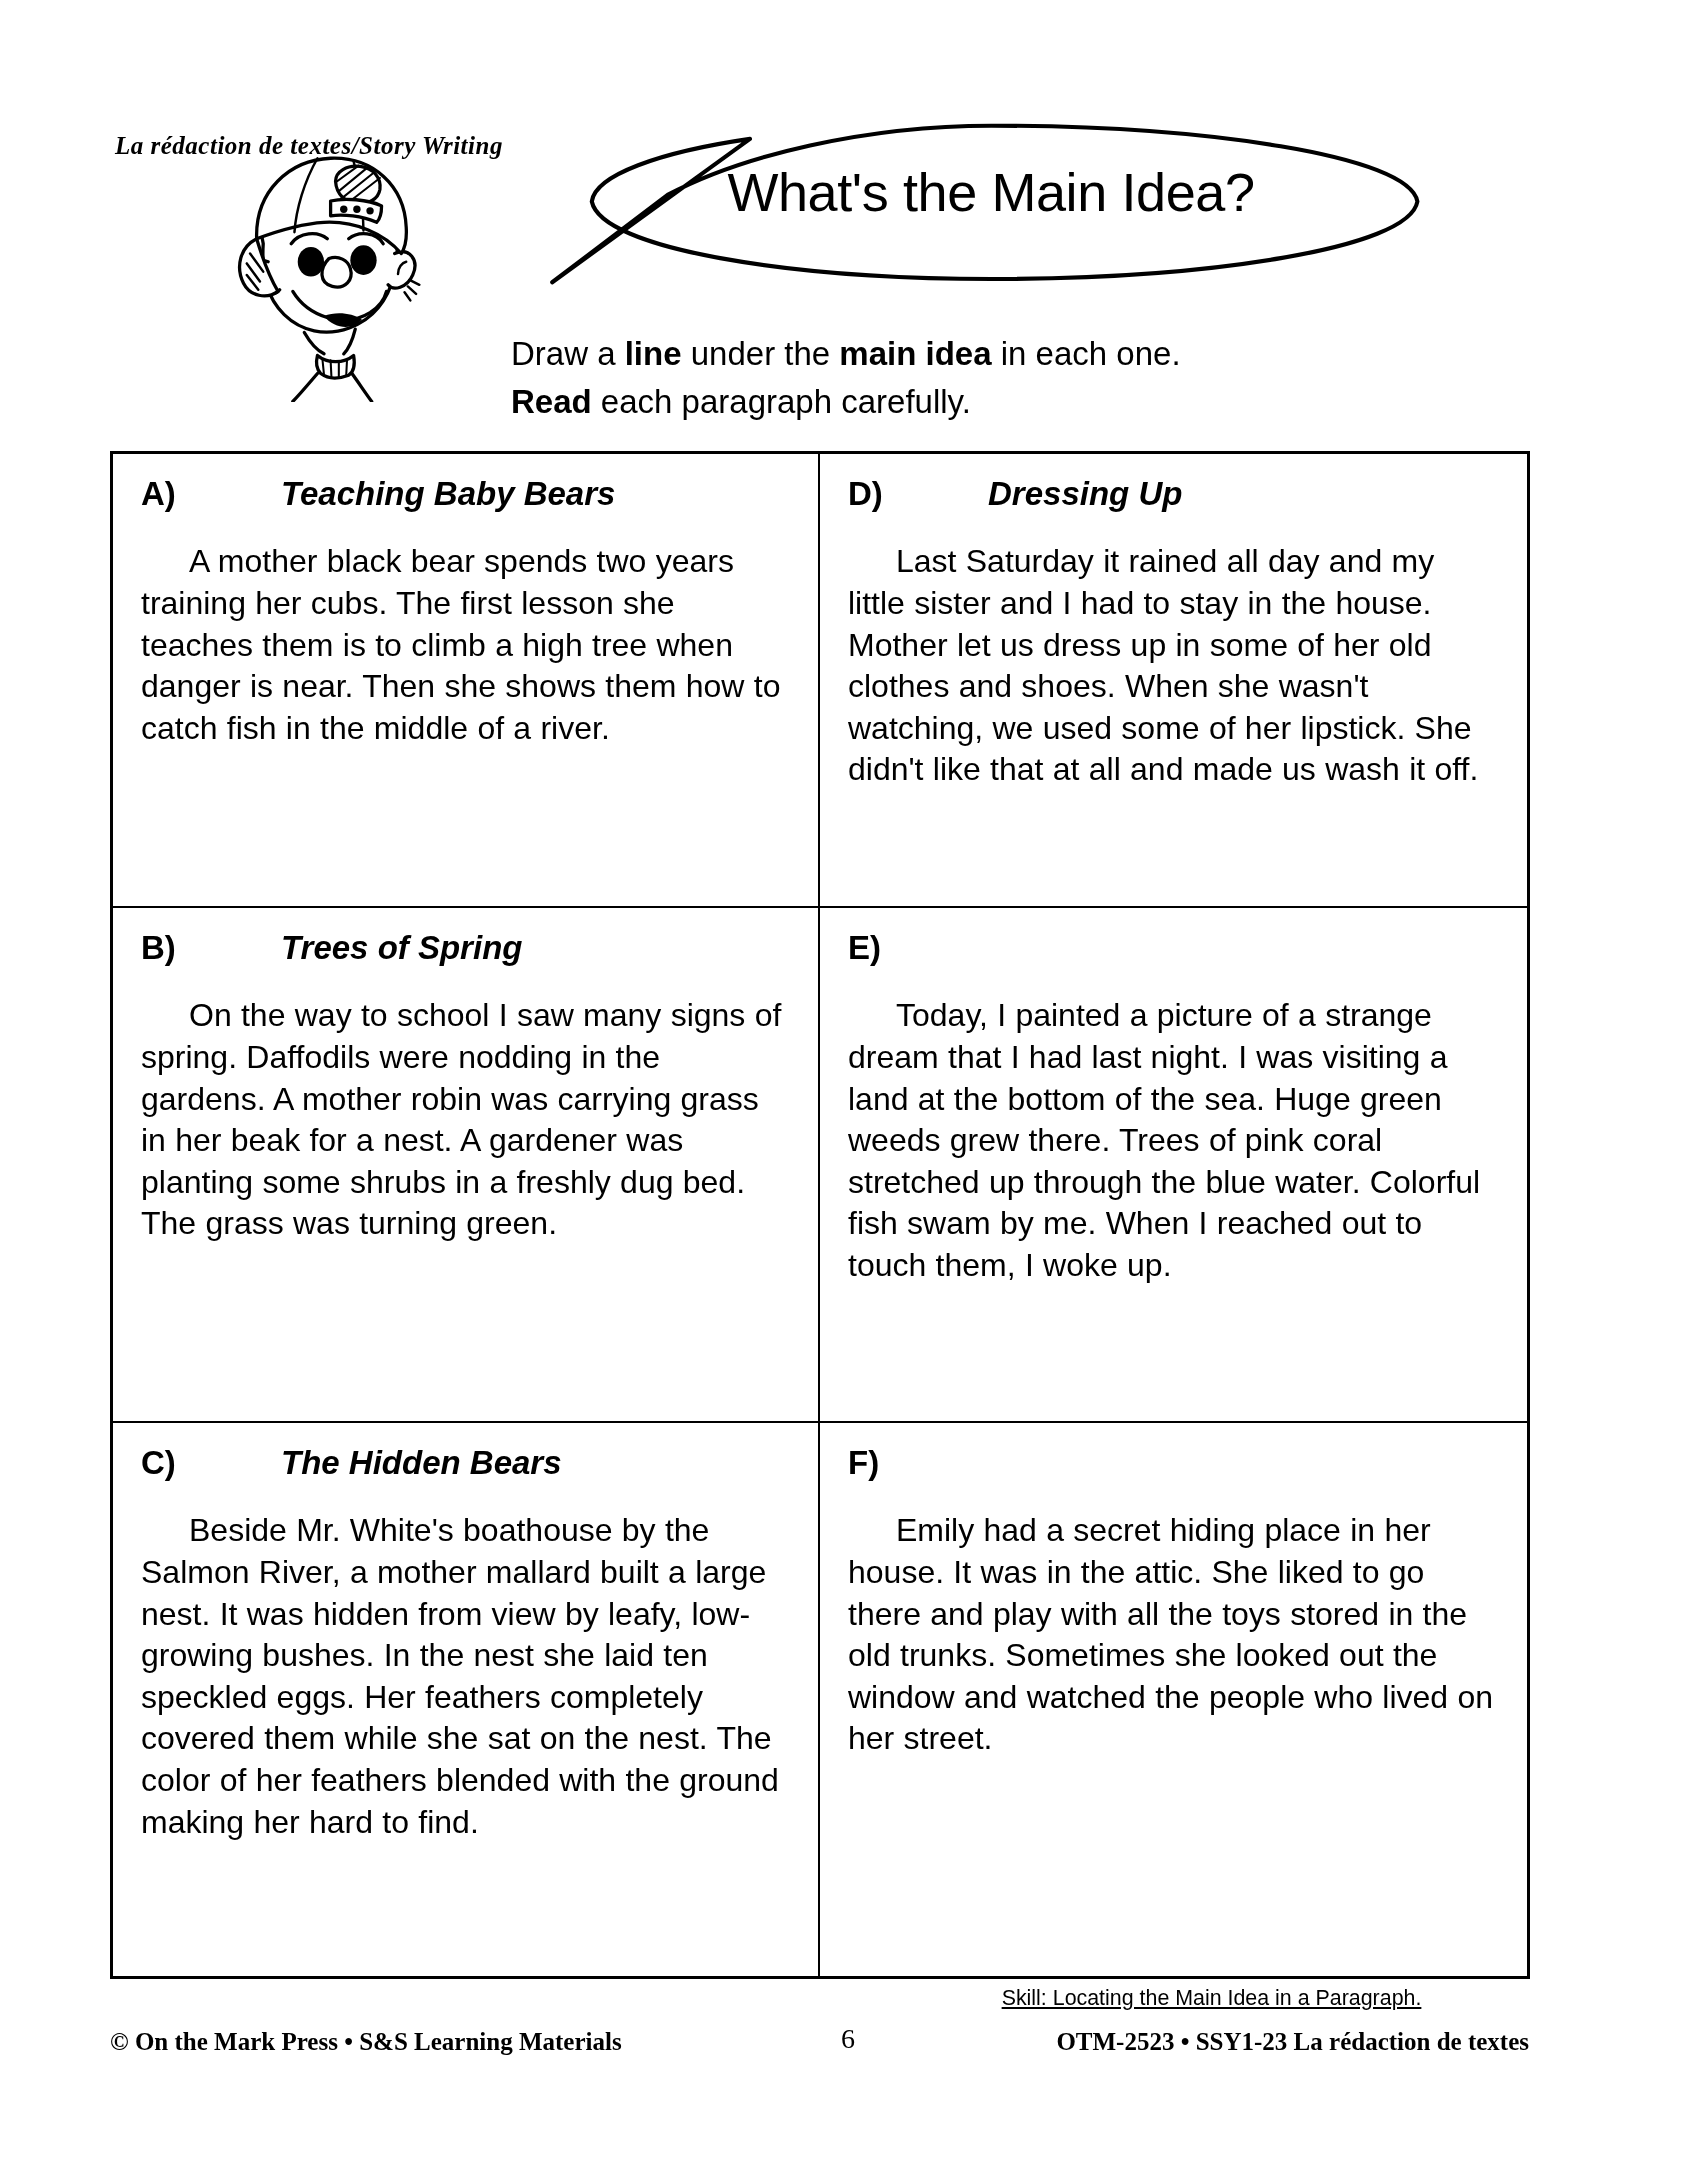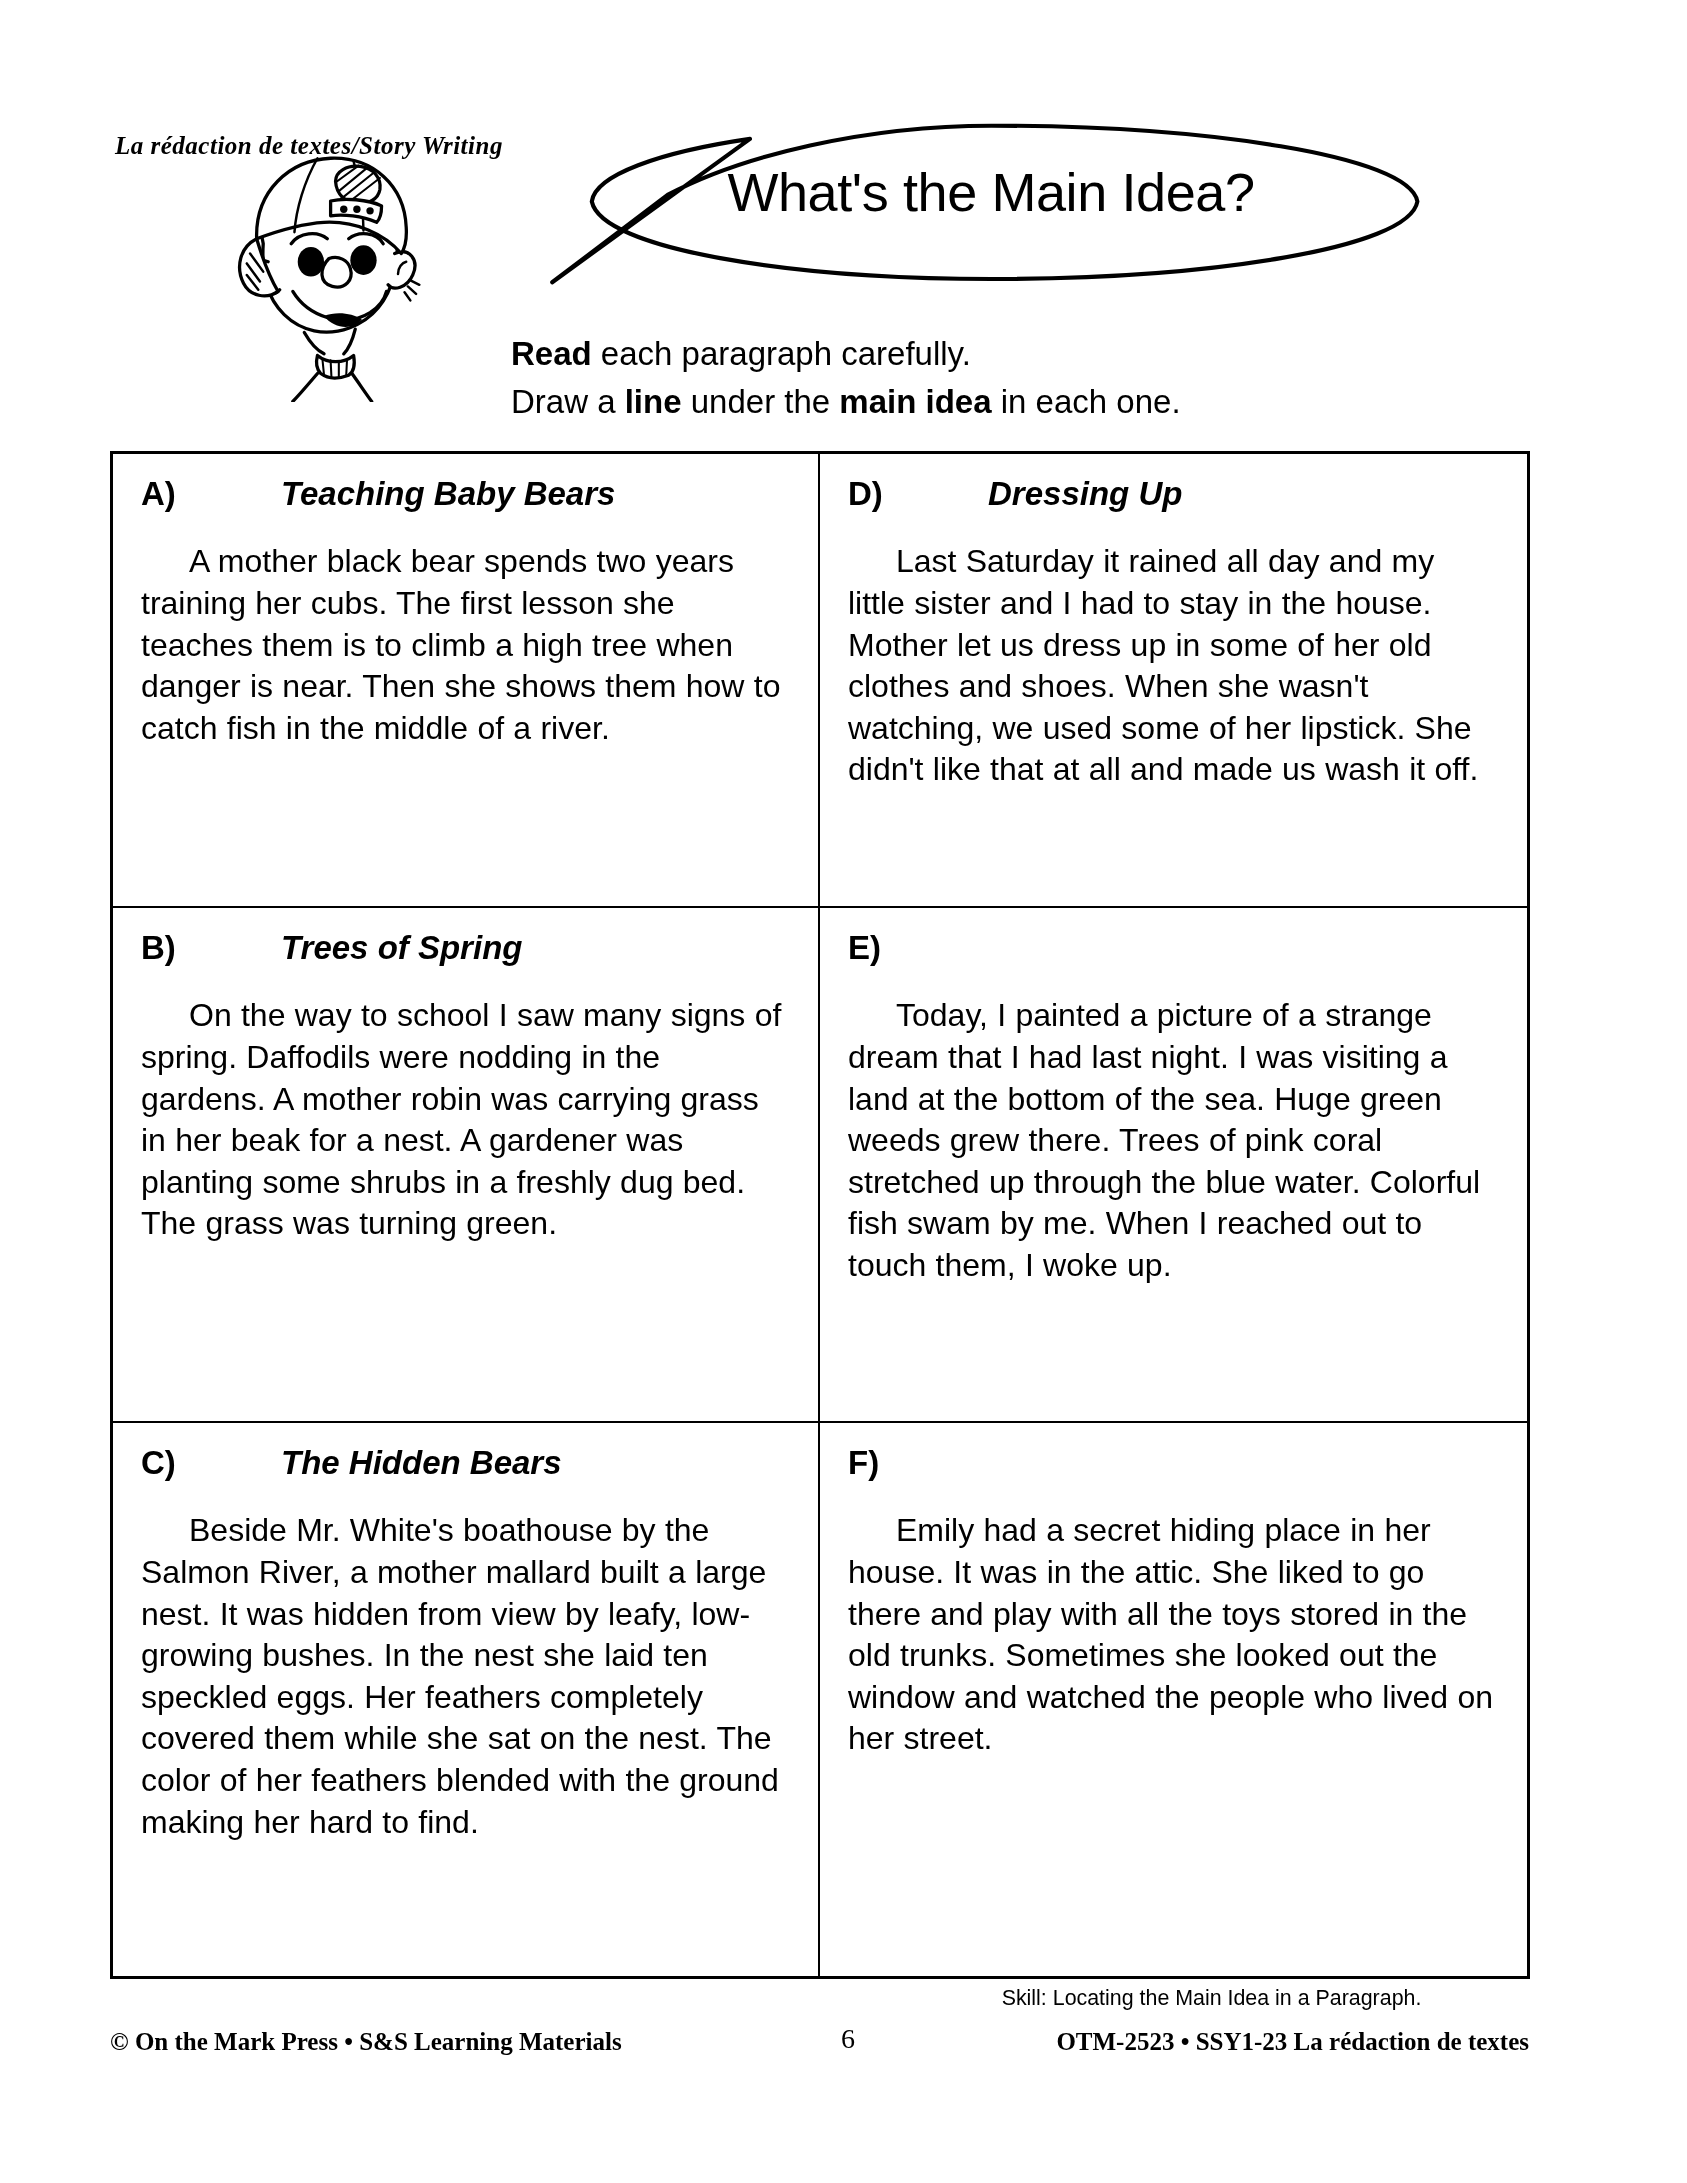--- a/index.html
+++ b/index.html
@@ -115,20 +115,21 @@
 
   
   .skill-line {
     position: absolute;
     left: 894px;
     top: 1986px;
     width: 635px;
     text-align: center;
     font-size: 21.4px;
     white-space: nowrap;
+    text-decoration: underline;
   }
   .footer-left {
     position: absolute;
     left: 110px;
     top: 2028px;
     font-family: "Liberation Serif", serif;
     font-weight: bold;
     font-size: 25px;
     white-space: nowrap;
   }
@@ -217,22 +218,22 @@
              C300 194 70 158 58 100
              C62 68 140 40 250 24
              L10 198
              L150 92
              C240 44 390 8 543 8 Z" fill="#ffffff" stroke="#000000" stroke-width="5" stroke-linejoin="round"></path>
   </svg>
 </div>
 <div class="balloon-title">What's the Main Idea?</div>
 
 <div class="instructions">
+  <div class="ln"><span>Draw a </span><b>line</b><span> under the </span><b>main idea</b><span> in each one.</span></div>
   <div class="ln"><b>Read</b><span> each paragraph carefully.</span></div>
-  <div class="ln"><span>Draw a </span><b>line</b><span> under the </span><b>main idea</b><span> in each one.</span></div>
 </div>
 
 <div class="grid">
 
   <div class="cell col-left row-line">
     <div class="cell-head">
       <span class="cell-letter">A)</span>
       <span class="cell-title">Teaching Baby Bears</span>
     </div>
     <div class="cell-body">A mother black bear spends two years training her cubs.  The first lesson she teaches them is to climb a high tree when danger is near.  Then she shows them how to catch fish in the middle of a river.</div>

